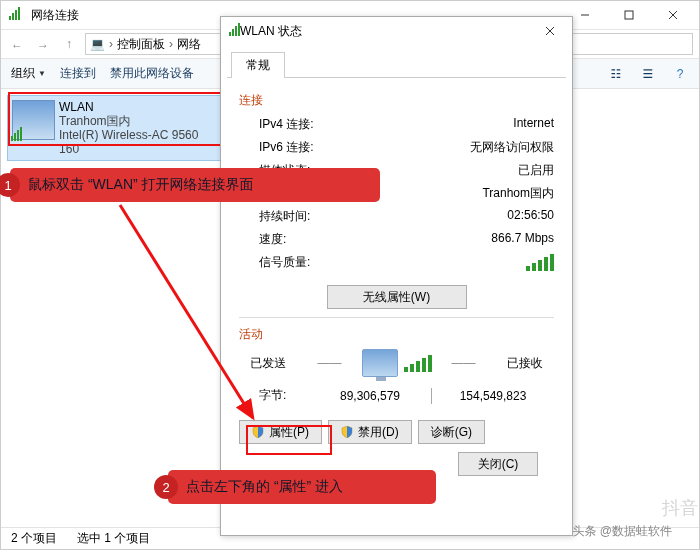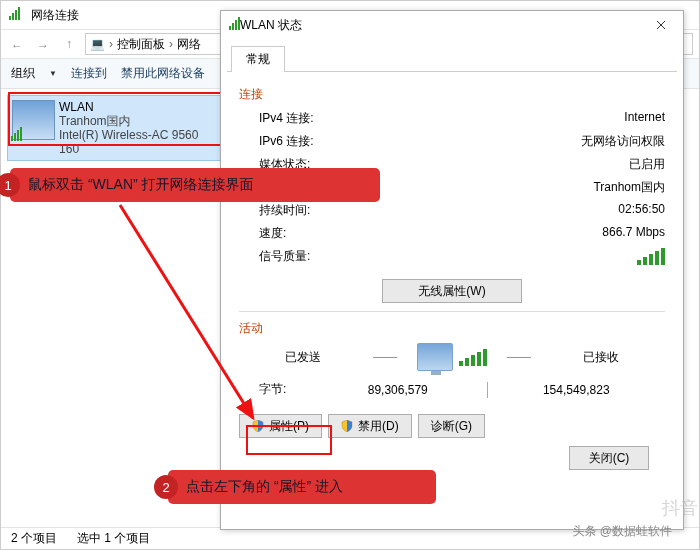--- a/index.html
+++ b/index.html
@@ -12,36 +12,36 @@
   .sig-mini i{width:2px;background:#2e9a2e}
   .title-bar .label{flex:1}
   .win-btns{display:flex}
   .win-btns span{width:44px;height:28px;display:flex;align-items:center;justify-content:center;color:#555;font-family:Arial}
   .win-btns span svg{stroke:#333}
   .nav{height:30px;border-top:1px solid #e5e5e5;border-bottom:1px solid #e5e5e5;display:flex;align-items:center;padding:0 6px;gap:6px}
   .nav .arrow{width:20px;height:20px;display:flex;align-items:center;justify-content:center;color:#888}
   .bc{flex:1;height:22px;border:1px solid #ccc;display:flex;align-items:center;padding:0 4px;gap:4px;background:#fff}
   .bc .sep{color:#666}
   .cmd{height:30px;display:flex;align-items:center;gap:14px;padding:0 10px;background:#f6f9fc;border-bottom:1px solid #e3e3e3}
-  .cmd .c-item{color:#15385d;display:flex;align-items:center;gap:14px}
+  .cmd .c-item{color:#15385d;display:flex;align-items:center;gap:3px}
   .cmd .c-item .dd{font-size:8px;color:#333}
   .cmd .sp{flex:1}
   .cmd .c-icon{width:18px;height:18px;display:flex;align-items:center;justify-content:center;color:#15385d}
   .content{position:relative;padding:6px}
   .adapter{width:216px;display:flex;gap:4px;padding:4px;background:#cfe6fb;border:1px solid #9bc6e6}
   .adapter .a-icon{width:44px;height:40px;position:relative;background:linear-gradient(#6fa1d9,#c8def3);border:1px solid #6b94c1}
   .adapter .a-sig{position:absolute;bottom:-2px;left:-2px}
   .adapter .txt{line-height:14px;overflow:hidden}
   .adapter .txt .n{font-weight:400}
   .adapter .txt .s{color:#444}
   .status{position:absolute;left:0;bottom:0;right:0;height:22px;border-top:1px solid #e3e3e3;display:flex;align-items:center;padding:0 10px;gap:20px;background:#fff}
   
   .hl1{position:absolute;left:8px;top:92px;width:224px;height:54px;border:2px solid #e11}
   
-  .dialog{position:absolute;left:220px;top:10px;width:464px;height:520px;background:#fff;border:1px solid #aaa;box-shadow:1px 1px 6px rgba(0,0,0,.2)}
+  .dialog{position:absolute;left:220px;top:16px;width:353px;height:520px;background:#fff;border:1px solid #aaa;box-shadow:1px 1px 6px rgba(0,0,0,.2)}
   .d-title{height:28px;display:flex;align-items:center;padding:0 2px 0 8px}
   .d-title .label{flex:1}
   .d-title .x{width:40px;height:28px;display:flex;align-items:center;justify-content:center}
   .tabs{display:flex;padding:6px 6px 0 10px}
   .tab{padding:4px 14px;border:1px solid #ccc;border-bottom:none;background:#fff;position:relative;top:1px}
   .tabline{height:1px;background:#ccc;margin:0 6px}
   .d-body{padding:10px 18px 8px 18px}
   .sect{margin:4px 0 4px 0;color:#c2410c}
   .row{display:flex;justify-content:space-between;padding:3px 0 3px 20px}
   .row .k{}

